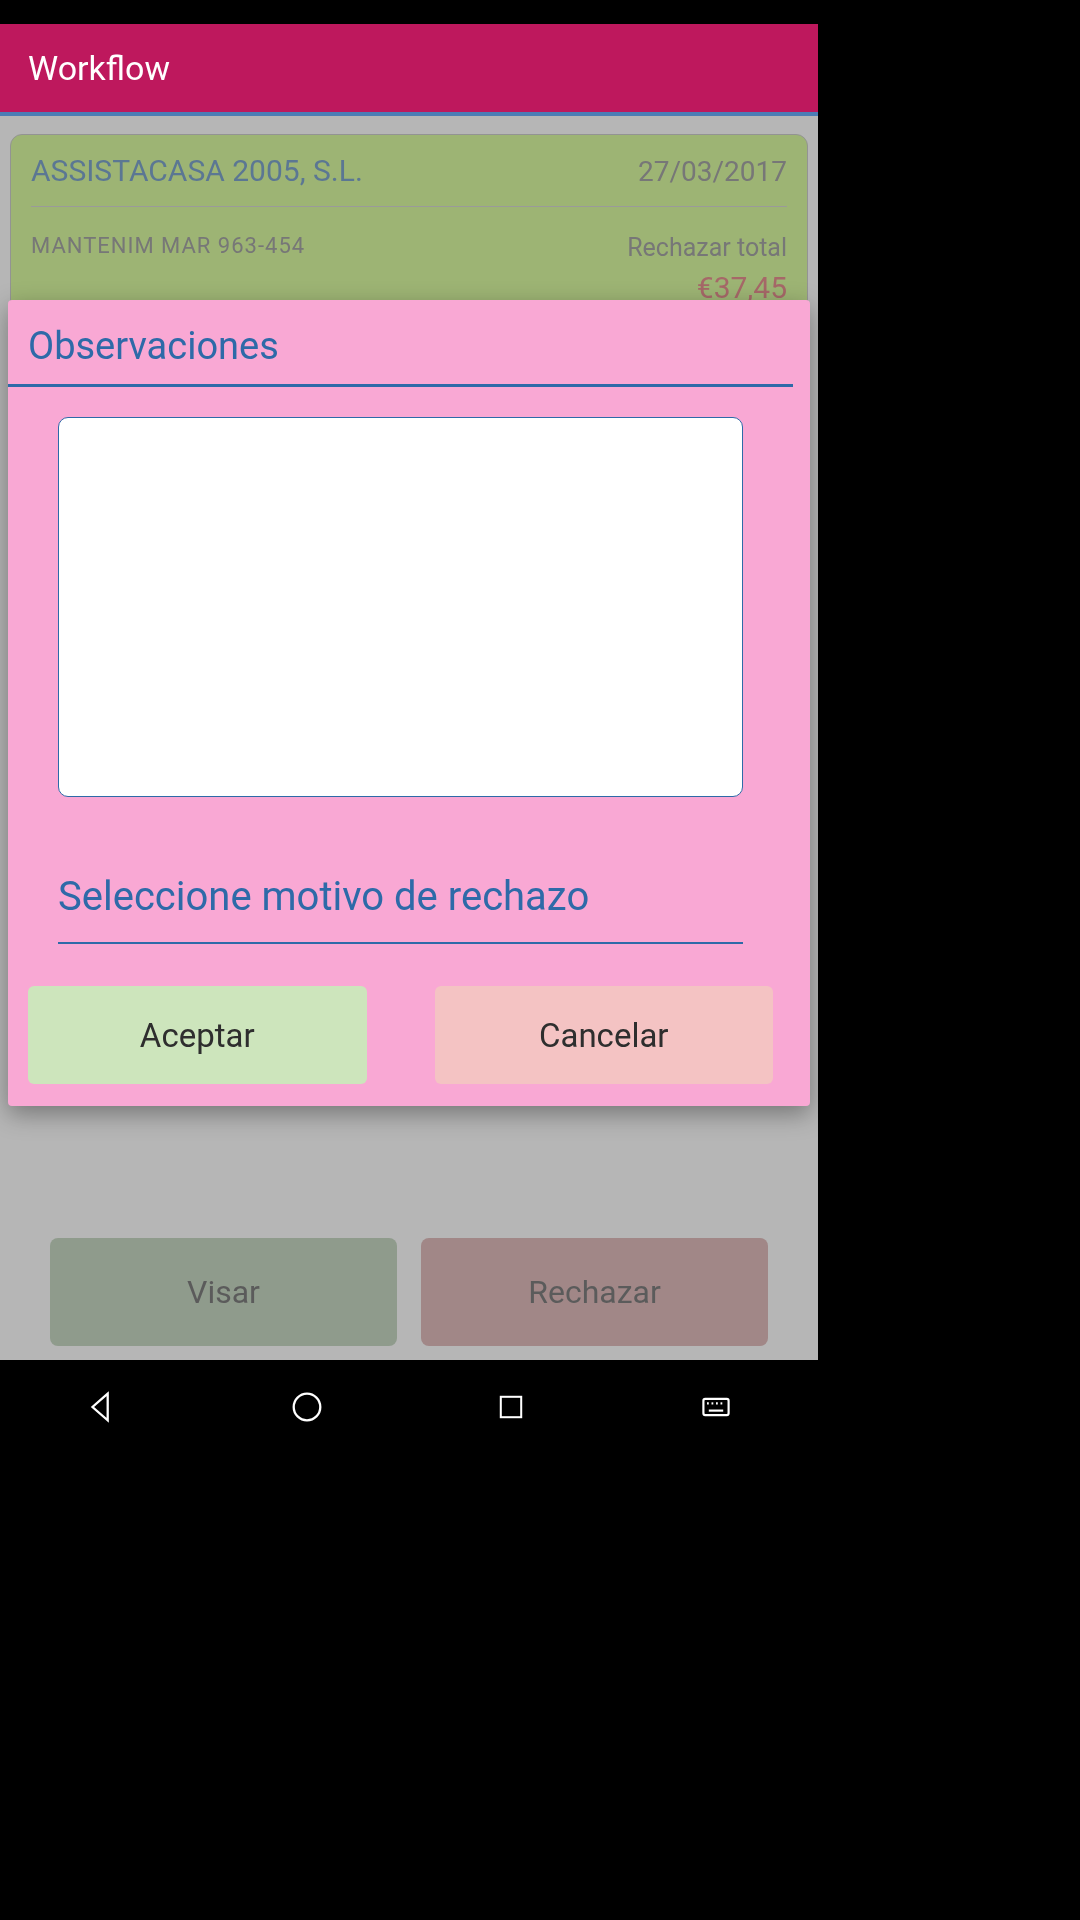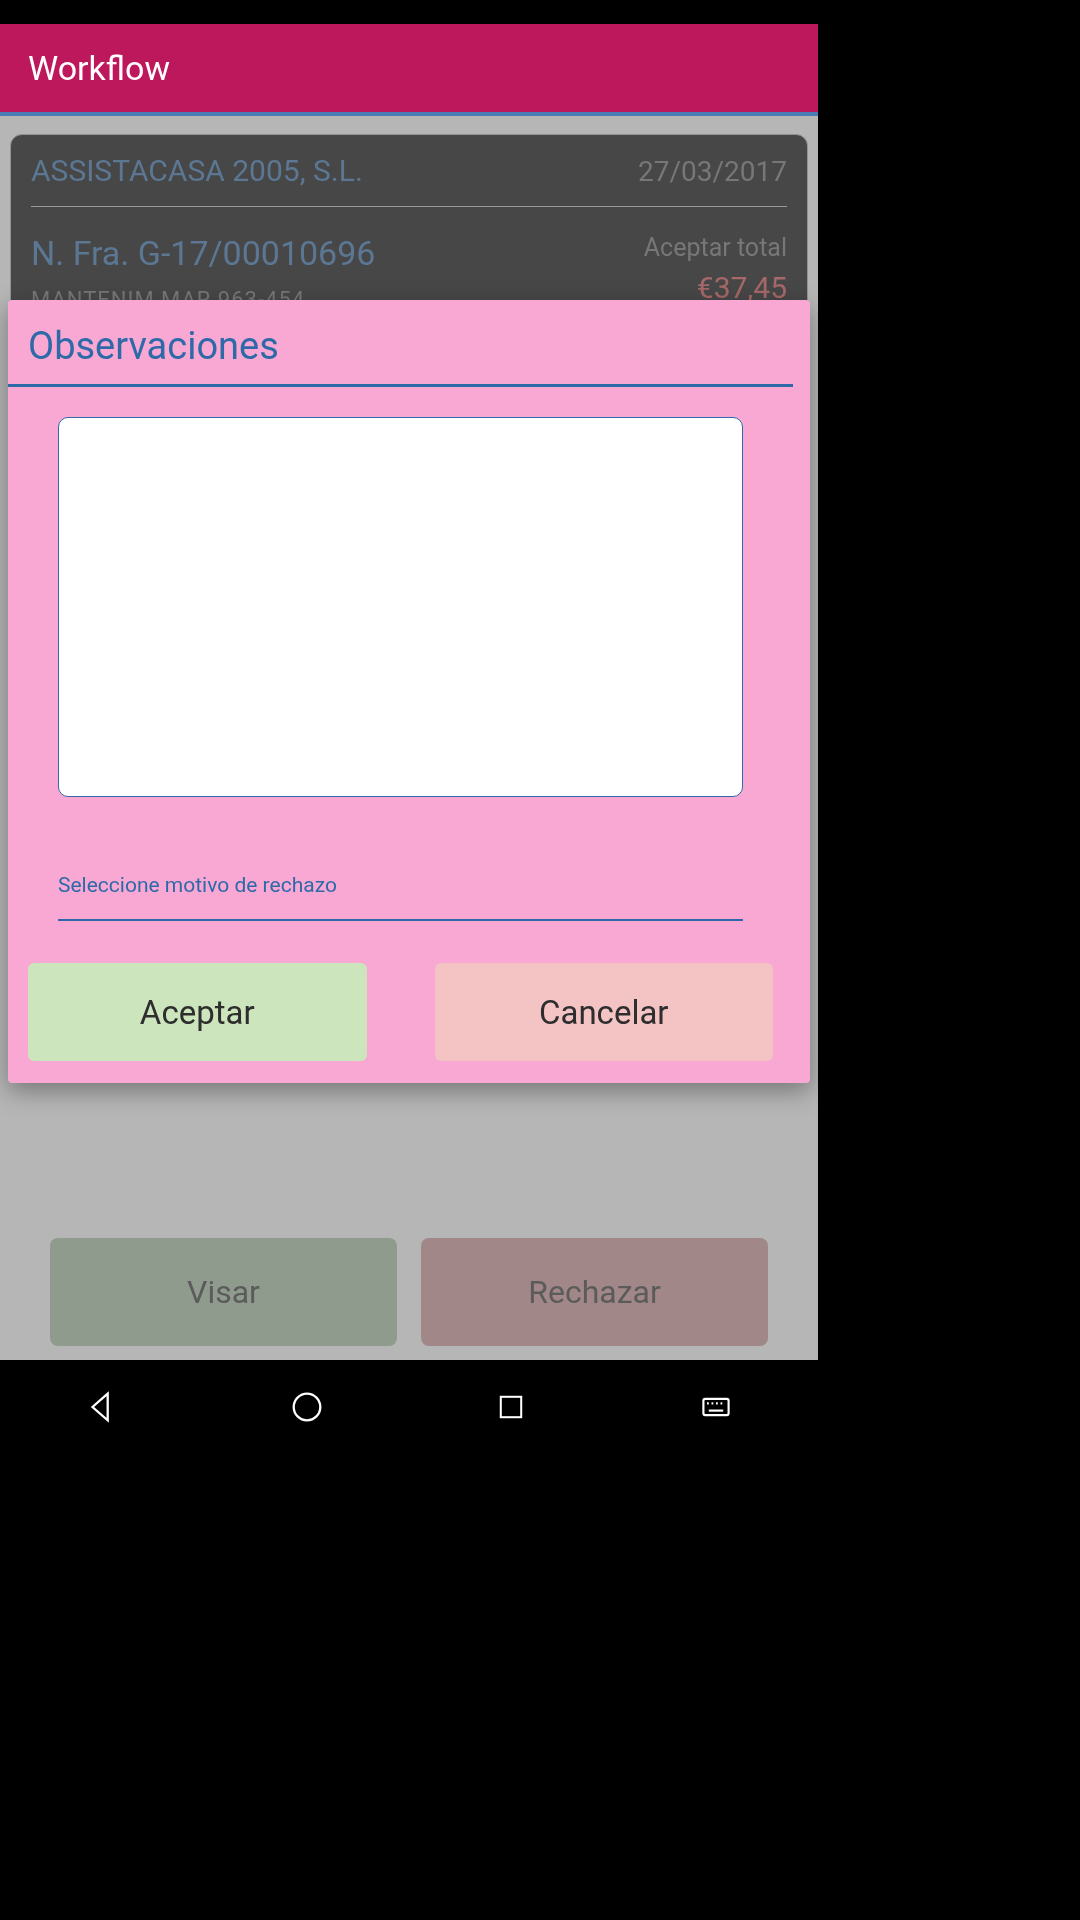--- a/index.html
+++ b/index.html
@@ -5,21 +5,21 @@
   * { box-sizing: border-box; margin: 0; padding: 0; }
   html, body { width: 818px; height: 1454px; overflow: hidden; font-family: Roboto, Arial, sans-serif; background: #000; }
   .screen { width: 818px; height: 1454px; position: relative; background: #000; }
   .statusbar { height: 24px; background: #000; }
   .appbar { height: 88px; background: #be185d; display: flex; align-items: center; padding: 0 28px; }
   .appbar-title { color: #fff; font-size: 34px; font-weight: 400; }
   .accent-line { height: 4px; background: #4b7db5; }
   .content { position: relative; height: 1244px; background: #f5f5f5; }
   .card {
     position: absolute; left: 10px; right: 10px; top: 18px;
-    border: 1px solid #a9a9a9; border-radius: 12px; background: #000000;
+    border: 1px solid #a9a9a9; border-radius: 12px; background: #bef264;
     padding: 18px 20px 28px 20px;
   }
   .card-top-row { display: flex; justify-content: space-between; align-items: baseline; padding-bottom: 18px; border-bottom: 1px solid #b8b8b8; }
   .vendor { color: #2e6aa8; font-size: 30px; }
   .date { color: #6a6a6a; font-size: 28px; }
   .card-body { padding-top: 26px; display: flex; justify-content: space-between; }
   .invoice-title { color: #2e6aa8; font-size: 34px; font-weight: 400; margin-bottom: 14px; }
   .invoice-desc { color: #6a6a6a; font-size: 22px; letter-spacing: 1px; }
   .amount-block { text-align: right; }
   .amount-label { color: #6a6a6a; font-size: 25px; margin-bottom: 8px; }
@@ -49,21 +49,21 @@
   .dialog-title { color: #2e6aa8; font-size: 38px; margin-bottom: 16px; padding-top: 4px; }
   .dialog-rule { height: 3px; background: #2e6aa8; margin: 0 -20px 30px -20px; }
   .textarea {
     border: 1px solid #2e6aa8; border-radius: 10px;
     width: calc(100% - 60px); margin: 0 30px; height: 380px;
     font-size: 24px; padding: 16px; resize: none; font-family: inherit;
     background: #fff;
   }
   .select-row {
     margin: 72px 30px 0 30px; border-bottom: 2px solid #2e6aa8;
-    padding: 0 0 22px 0; font-size: 21px; color: #2e6aa8;
+    padding: 0 0 22px 0; font-size: 40px; color: #2e6aa8;
   }
   .dialog-buttons {
     margin-top: 42px; display: flex; justify-content: center; gap: 68px;
   }
   .dialog-buttons button {
     width: 344px; height: 98px; border: none; border-radius: 6px;
     font-size: 33px; color: #2e2e2e; font-family: inherit;
   }
   .btn-aceptar { background: #cde5bc; }
   .btn-cancelar { background: #f4c3c3; }
@@ -90,25 +90,24 @@
 
   <div class="content">
 
     <div class="card">
       <div class="card-top-row">
         <div class="vendor">ASSISTACASA 2005, S.L.</div>
         <div class="date">27/03/2017</div>
       </div>
       <div class="card-body">
         <div>
-          <div class="invoice-title">N. Fra. G-17/00010696</div>
           <div class="invoice-desc">MANTENIM MAR 963-454</div>
         </div>
         <div class="amount-block">
-          <div class="amount-label">Aceptar total</div>
+          <div class="amount-label">Rechazar total</div>
           <div class="amount-value">€37,45</div>
         </div>
       </div>
     </div>
 
     <div class="footer-buttons">
       <button class="btn-visar">Visar</button>
       <button class="btn-rechazar">Rechazar</button>
     </div>
 

